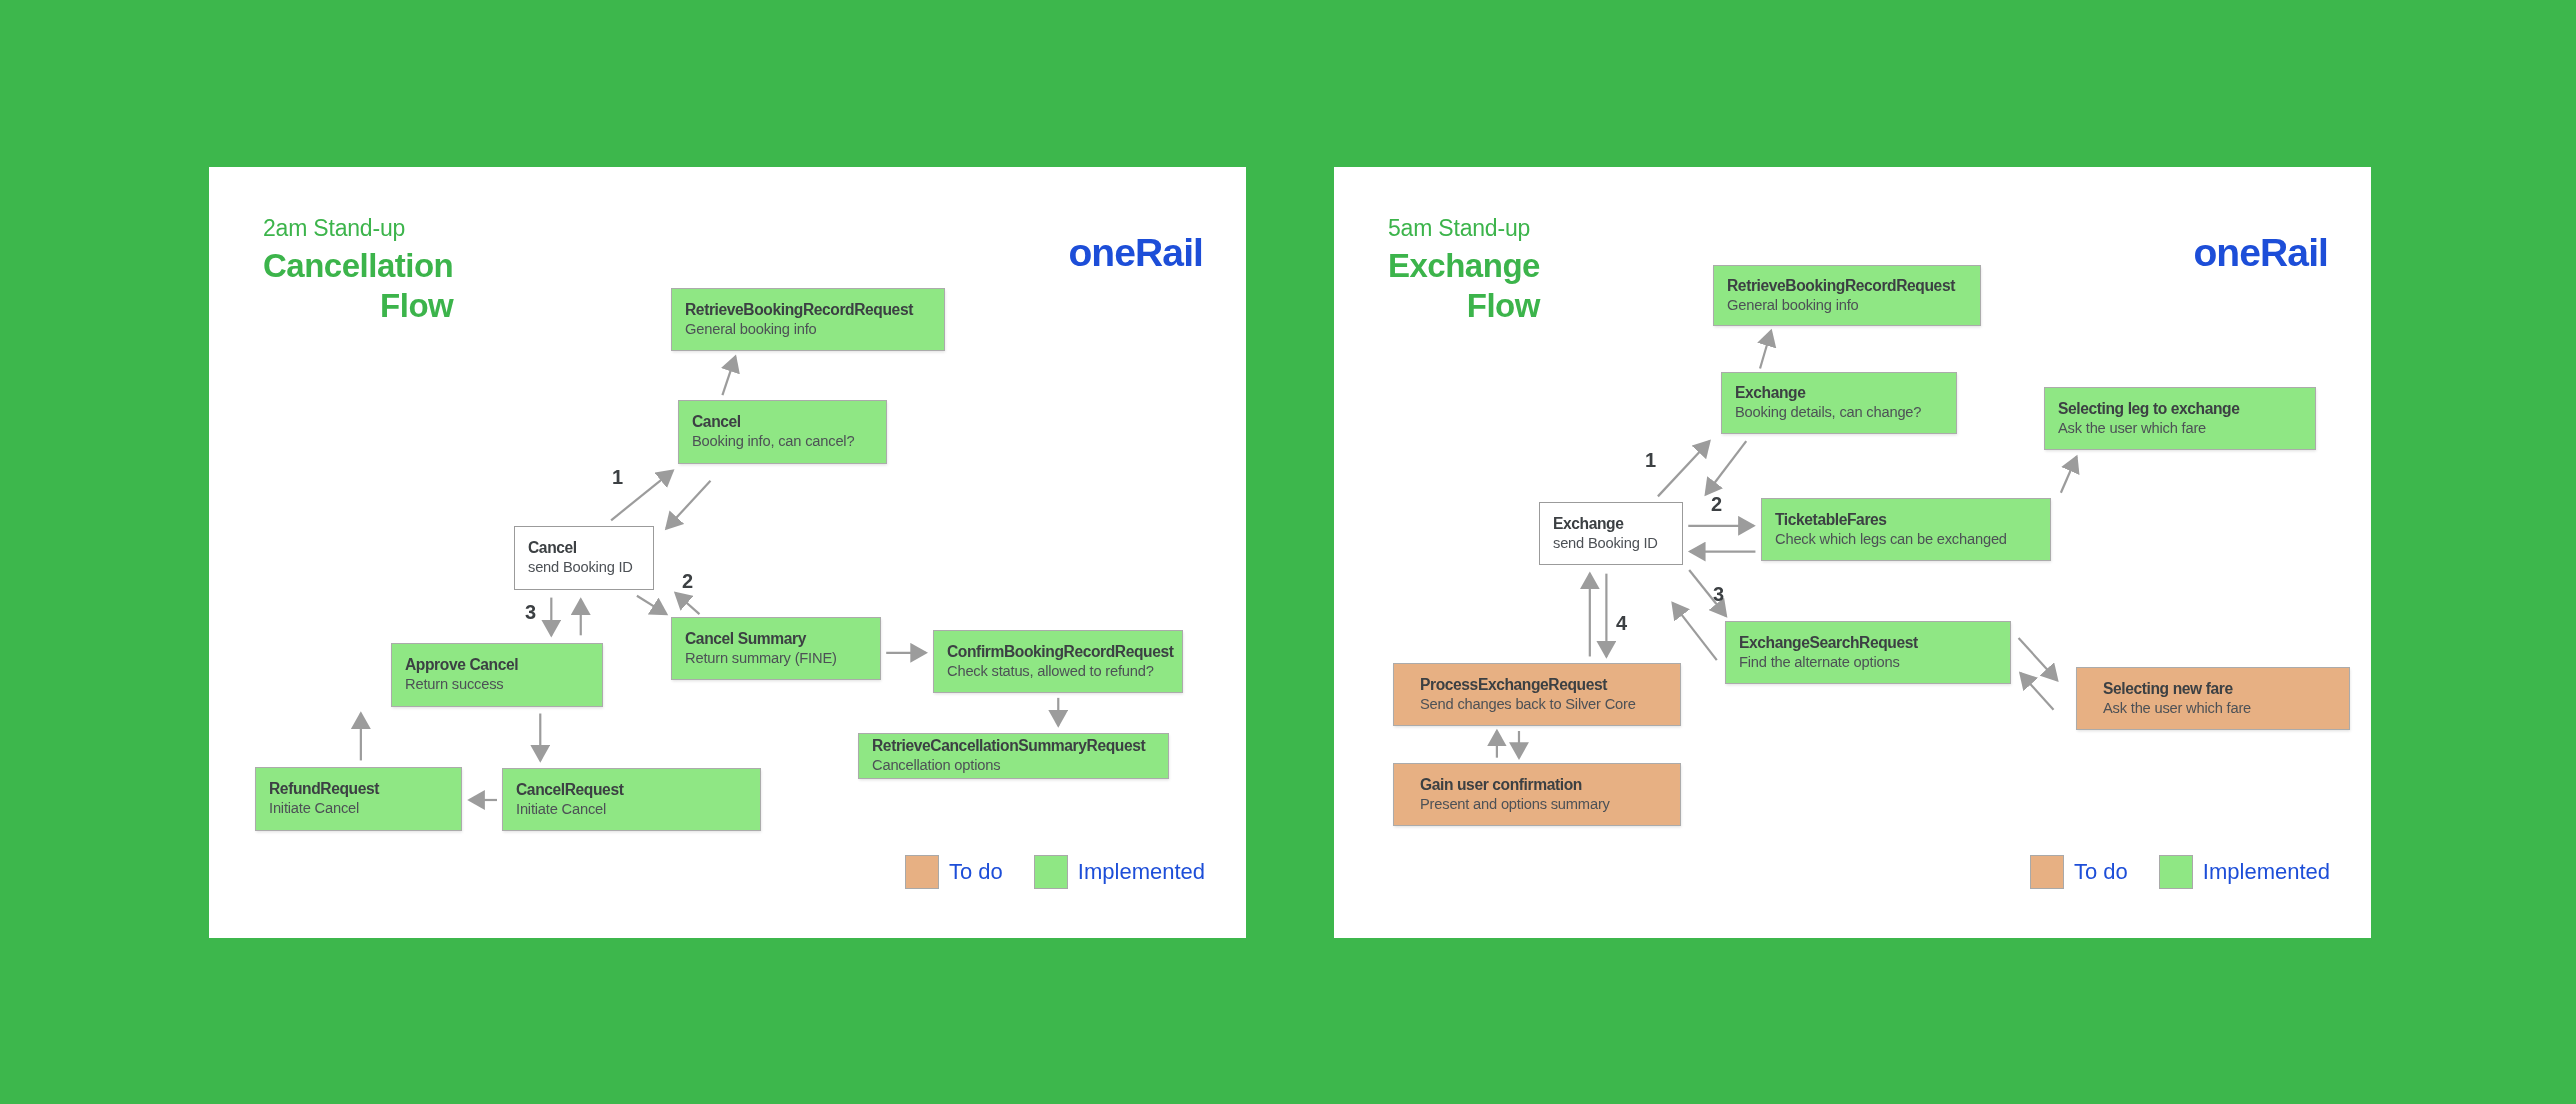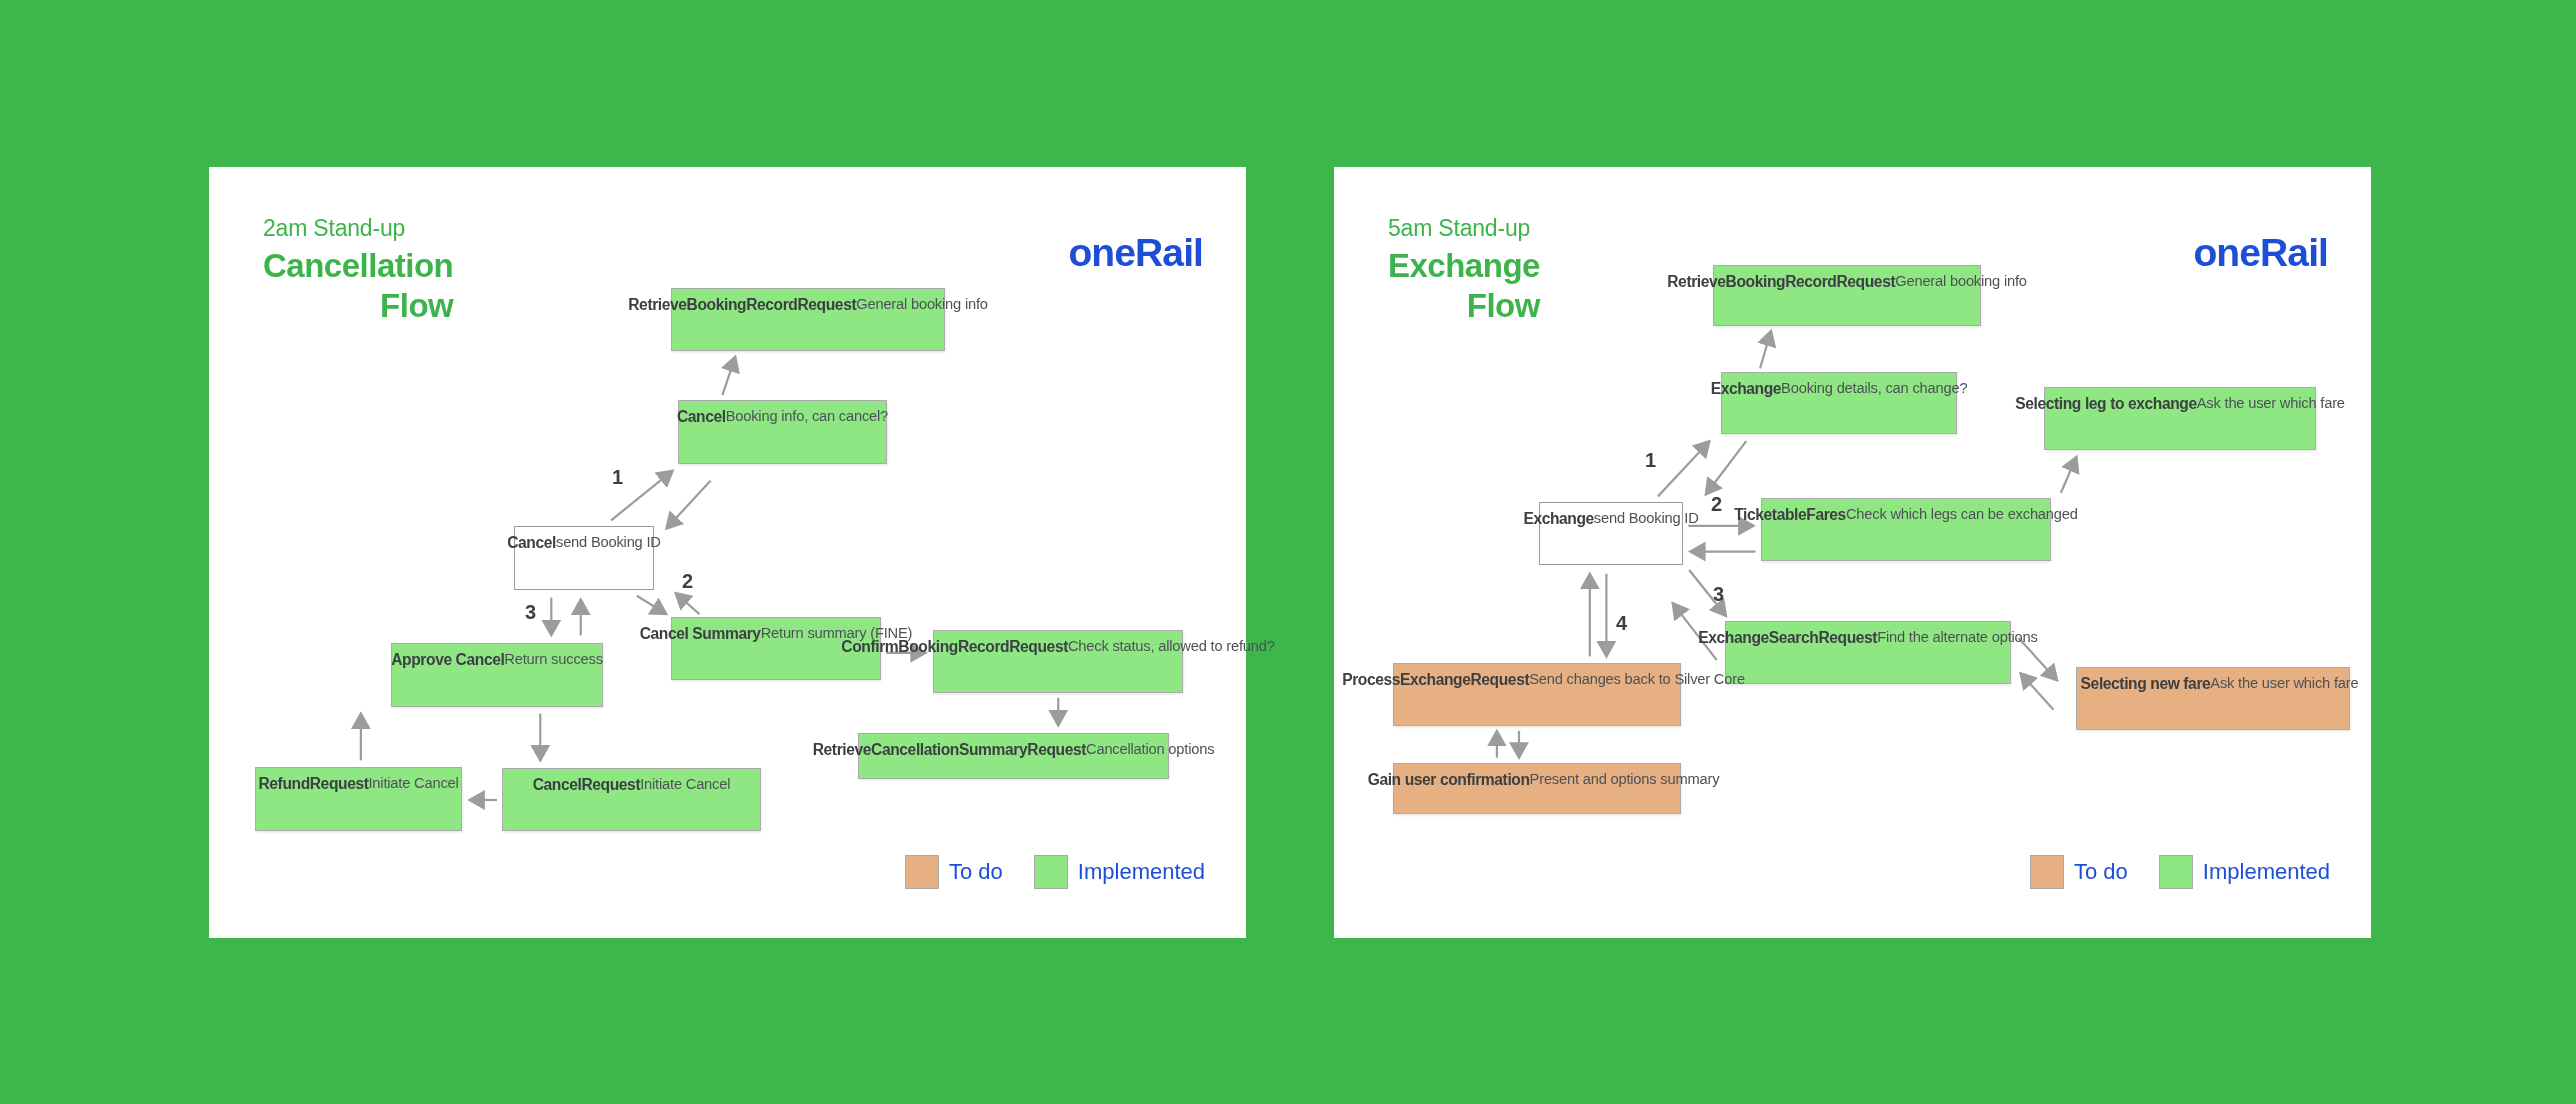--- a/index.html
+++ b/index.html
@@ -30,21 +30,21 @@
   .logo {
     position: absolute; right: 43px; top: 64px;
     color: #1d4ed8; font-size: 39px; font-weight: 600;
     letter-spacing: -0.9px;
   }
 
   .arrows { position: absolute; left: 0; top: 0; width: 1037px; height: 771px; }
 
   .node {
     position: absolute;
-    display: flex; flex-direction: row; justify-content: center;
+    display: flex; flex-direction: column; justify-content: center;
     padding: 5.5px 13px;
     border: 1.8px solid #ABABAB;
     background: #8FE784;
     box-shadow: 0.9px 1.8px 2.8px rgba(0,0,0,0.12);
     white-space: nowrap;
   }
   .node.todo  { background: #E7B083; padding-left: 26px; }
   .node.plain { background: #ffffff; border-color: #9B9B9B; box-shadow: none; }
   .node-title {
     color: #3C4043; font-size: 15.6px; font-weight: bold;
@@ -235,21 +235,21 @@
     <div class="node todo" style="left:742px; top:500px; width:274px; height:63px">
       <div class="node-title">Selecting new fare</div>
       <div class="node-sub">Ask the user which fare</div>
     </div>
 
     <div class="node todo" style="left:59px; top:496px; width:288px; height:63px">
       <div class="node-title">ProcessExchangeRequest</div>
       <div class="node-sub">Send changes back to Silver Core</div>
     </div>
 
-    <div class="node todo" style="left:59px; top:596px; width:288px; height:51px">
+    <div class="node todo" style="left:59px; top:596px; width:288px; height:63px">
       <div class="node-title">Gain user confirmation</div>
       <div class="node-sub">Present and options summary</div>
     </div>
 
     <span class="step-num" style="left:311px; top:282px">1</span>
     <span class="step-num" style="left:377px; top:326px">2</span>
     <span class="step-num" style="left:379px; top:416px">3</span>
     <span class="step-num" style="left:282px; top:445px">4</span>
 
     <div class="legend">

